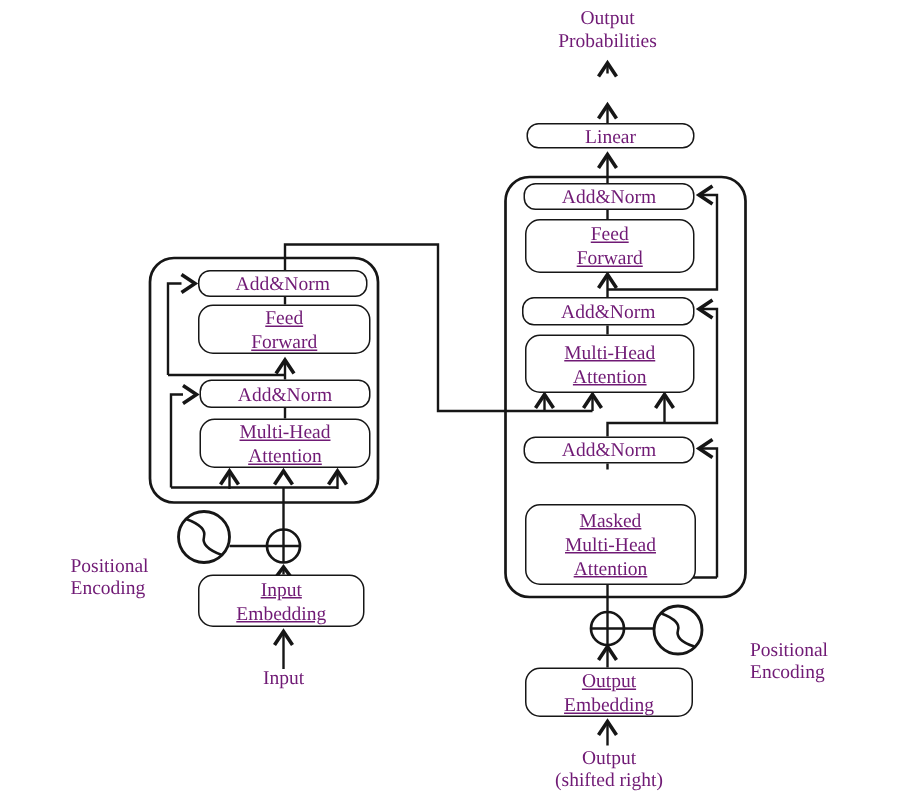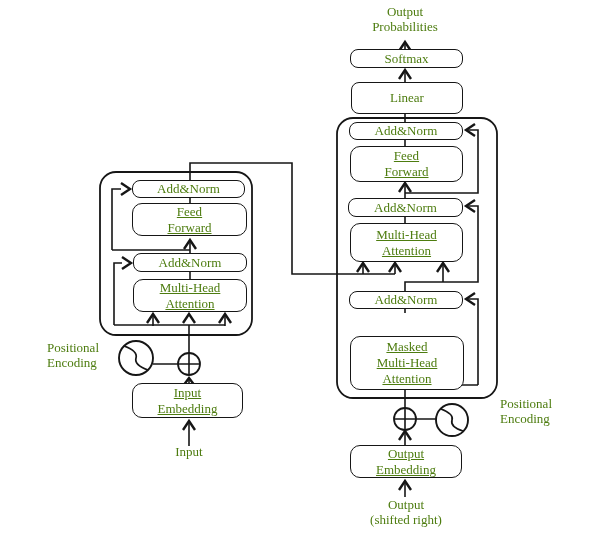--- a/index.html
+++ b/index.html
@@ -1,32 +1,32 @@
 <!DOCTYPE html>
 <html><head>
 <meta charset="utf-8">
 <style>
   html,body{margin:0;padding:0;background:#fff;}
   .stage{
     position:relative;width:602px;height:541px;background:#ffffff;
-    font-family:"Liberation Serif", serif;color:#4d7c0f;overflow:hidden;
+    font-family:"Liberation Serif", serif;color:#701a75;overflow:hidden;
   }
   .stage svg{position:absolute;left:0;top:0;}
   .box{
     position:absolute;box-sizing:border-box;background:#ffffff;
     border:1.7px solid #161616;border-radius:8px;
     display:flex;align-items:center;justify-content:center;
     font-size:13px;line-height:1.22;text-align:center;white-space:pre-line;
   }
   .box.big{border-radius:10px;text-decoration:underline;}
   .lbl{
     position:absolute;font-size:13px;line-height:1.18;text-align:center;
     white-space:pre-line;
   }
-  .lbl.left-align{text-align:left;}
+  .lbl.left-align{text-align:left;margin-top:29px;}
 </style>
 </head>
 <body>
 
 <div class="stage">
 
   <svg width="602" height="541" viewBox="0 0 602 541">
 
     <g fill="none" stroke="#161616" stroke-width="1.8">
       <rect x="100" y="172" width="152" height="163" rx="16"></rect>
@@ -116,22 +116,21 @@
       <path d="M441,409 Q454,414 452,420 Q450,427 463,431" fill="none" stroke="#161616" stroke-width="1.7"></path>
     </g>
     <g>
       <circle cx="405" cy="419" r="11" fill="#ffffff" stroke="#161616" stroke-width="1.8"></circle>
       <path d="M394,419 H416 M405,408 V430" fill="none" stroke="#161616" stroke-width="1.6"></path>
     </g>
   </svg>
 
   <div class="lbl" style="left:330px;top:4px;width:150px;">Output
 Probabilities</div>
-  <div class="box" style="left:350px;top:49px;width:113px;height:19px;">Softmax</div>
-  <div class="box" style="left:351px;top:82px;width:112px;height:32px;">Linear</div>
+  <div class="box" style="left:351px;top:82px;width:112px;height:17px;">Linear</div>
 
   <div class="box" style="left:349px;top:122px;width:114px;height:18px;">Add&amp;Norm</div>
   <div class="box big" style="left:350px;top:146px;width:113px;height:36px;">Feed
 Forward</div>
   <div class="box" style="left:348px;top:198px;width:115px;height:19px;">Add&amp;Norm</div>
   <div class="box big" style="left:350px;top:223px;width:113px;height:39px;">Multi-Head
 Attention</div>
   <div class="box" style="left:349px;top:291px;width:114px;height:18px;">Add&amp;Norm</div>
   <div class="box big" style="left:350px;top:313px;width:114px;height:54px;margin-top:23px;">Masked
 Multi-Head

